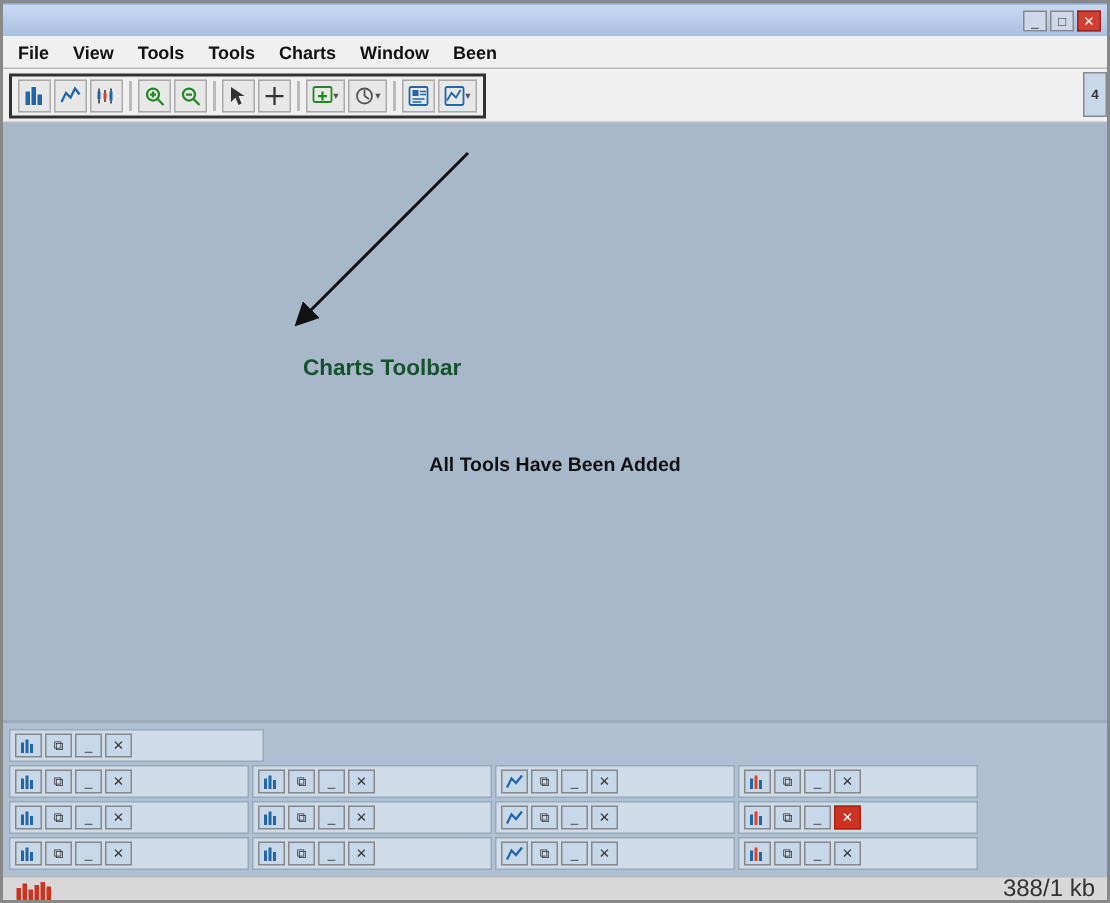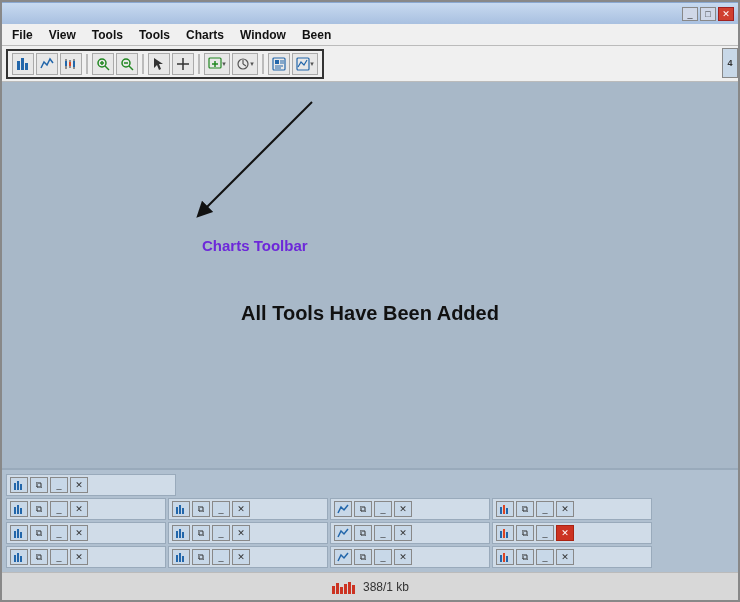--- a/index.html
+++ b/index.html
@@ -112,25 +112,25 @@
       flex: 1;
       display: flex;
       align-items: center;
       justify-content: center;
       flex-direction: column;
     }
 
     .annotation-text {
       font-size: 15px;
       font-weight: bold;
-      color: #6d28d9;
+      color: #14532d;
       margin-bottom: 24px;
     }
     .all-tools-text {
-      font-size: 20px;
+      font-size: 13px;
       font-weight: bold;
       color: #111;
     }
 
     
     .bottom-panel {
       background: #b0c0d0;
       border-top: 2px solid #9ab;
       padding: 4px;
     }
@@ -182,28 +182,28 @@
       background: #c8d8e8;
       border: 1px solid #888;
       display: flex;
       align-items: center;
       justify-content: center;
       font-size: 9px;
     }
 
     
     .status-bar {
-      height: 28px;
+      height: 16px;
       background: #d8d8d8;
       border-top: 1px solid #bbb;
       display: flex;
       align-items: center;
-      justify-content: center;
+      justify-content: space-between;
       padding: 0 8px;
-      font-size: 12px;
+      font-size: 16px;
       color: #333;
     }
 
     
     .side-indicator {
       position: absolute;
       right: 0;
       top: 22px;
       width: 16px;
       height: 30px;

